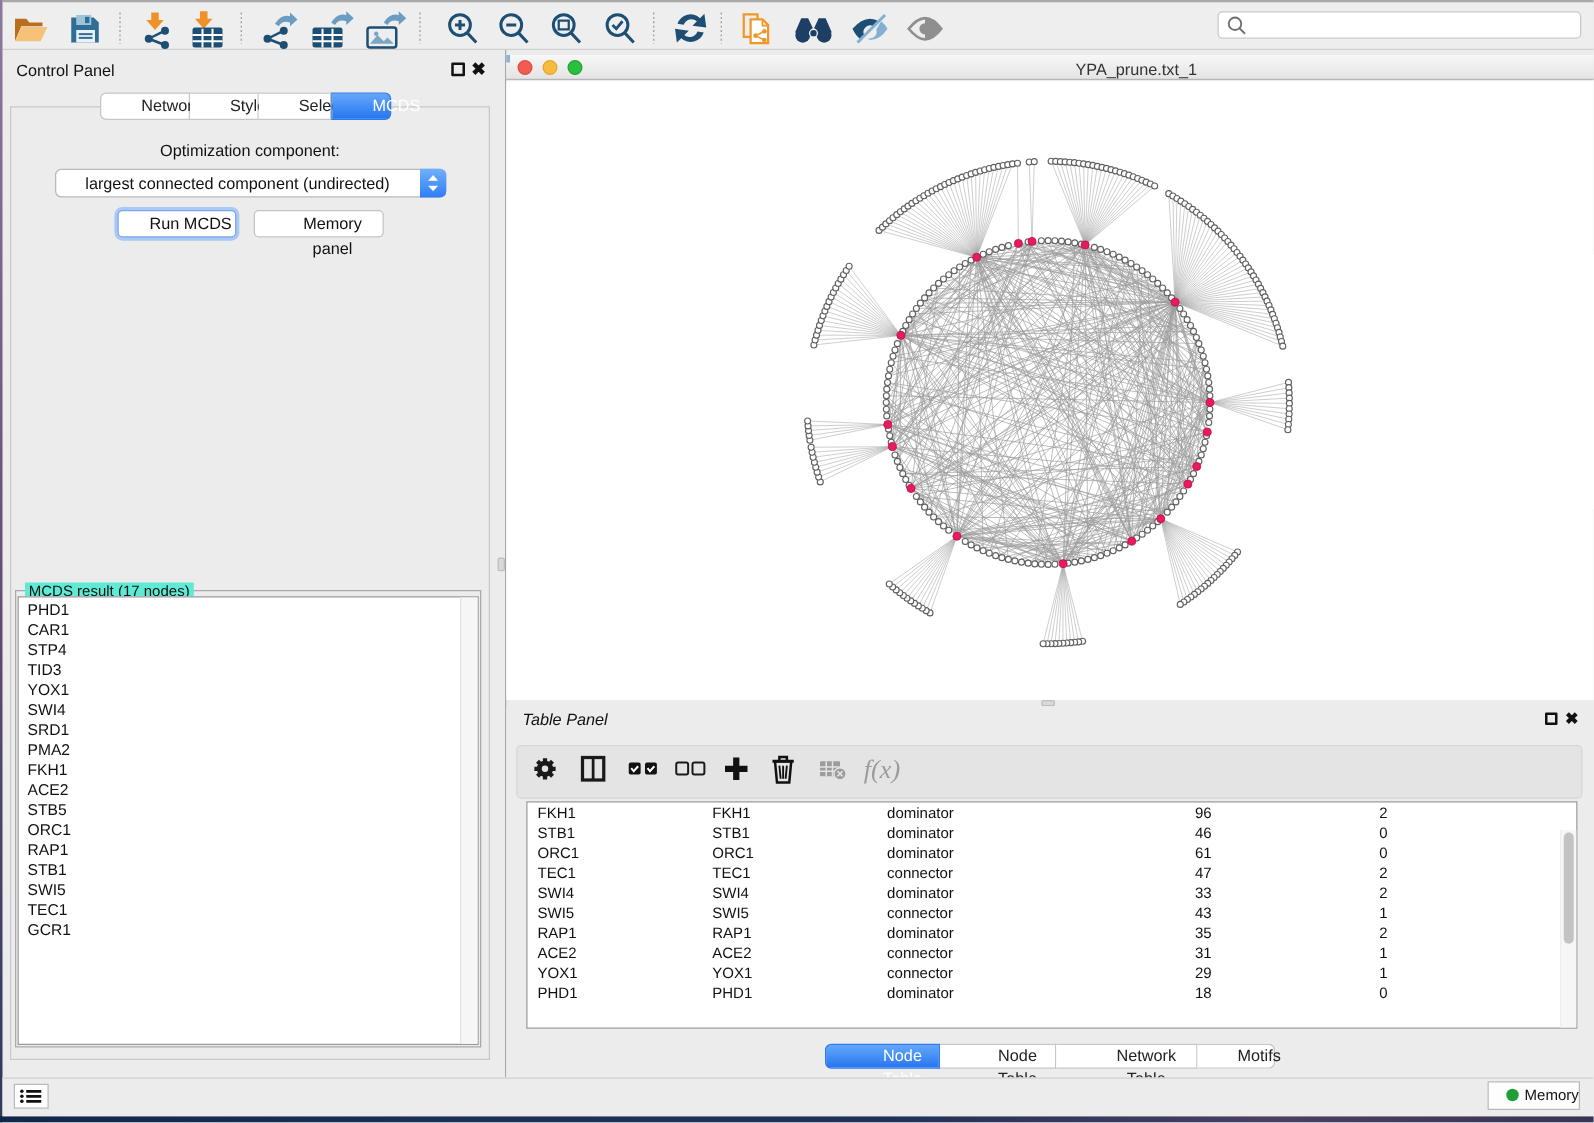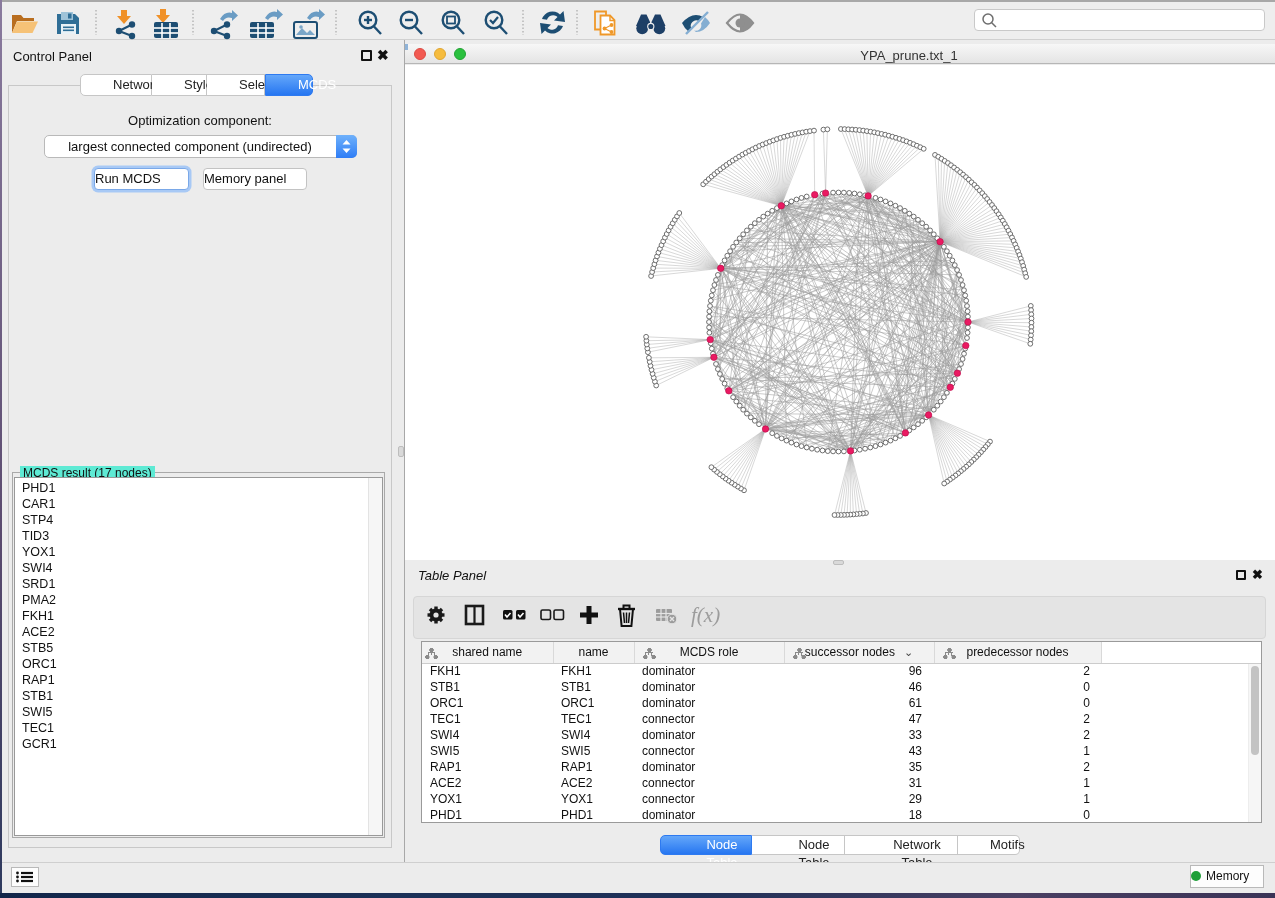--- a/index.html
+++ b/index.html
@@ -25,21 +25,21 @@
 .winbtn { position:absolute; font-size:12px; color:#111; }
 .seg { position:absolute; top:0; height:22px; background:#fff; border:1px solid #c6c6c6;
   font-size:13px; color:#222; text-align:center; line-height:20px;padding-left:32px; }
 #cp-border { left:8px; top:85px; width:384px; height:763px; border:1px solid #c8c8c8; background:#ececec; }
 #opt-label { left:0; top:113px; width:400px; text-align:center; font-size:13px; color:#111; }
 #dd { left:44px; top:135px; width:313px; height:23px; background:#fff; border:1px solid #b9b9b9; border-radius:5px; }
 #dd-text { left:44px; top:139px; width:292px; text-align:center; font-size:13px; color:#111; }
 #dd-btn { left:336px; top:135px; width:21px; height:23px; border-radius:0 5px 5px 0;
   background:linear-gradient(#6fb1fb,#2e7df6); }
 .btn { position:absolute; height:22px; background:#fff; border:1px solid #c3c3c3; border-radius:4px;
-  font-size:13px; color:#111; text-align:left; line-height:20px; }
+  font-size:13px; color:#111; text-align:center; line-height:20px;padding-left:22px; }
 #groupbox { left:12px; top:472px; width:373px; height:366px; border:1px solid #a9a9a9; }
 #gb-label { left:20px; top:466px; background:#5eead4; padding:0 3px; font-size:12px; color:#111; }
 #mcds-list { left:14px; top:477px; width:369px; height:359px; background:#fff; border:1px solid #999;
   font-size:12.5px; color:#111; line-height:16px; padding:2px 0 0 7px; }
 #mcds-scroll { left:368px; top:478px; width:14px; height:357px; background:#f6f6f6; border-left:1px solid #e3e3e3; }
 
 
 #vdiv { left:398px; top:40px; width:7px; height:822px; background:#ececec; }
 #vdiv-line { left:404px; top:40px; width:1px; height:822px; background:#a8a8a8; }
 
@@ -76,21 +76,21 @@
     linear-gradient(#8a8a8a,#8a8a8a) 50% 45%/1.4px 3px no-repeat;
   background-repeat:no-repeat; }
 .chev { color:#444; font-size:11px; margin-left:9px; }
 #ntable td.num { text-align:right; padding-right:12px; }
 #ntable td.num2 { text-align:right; padding-right:11px; }
 
 
 #statusbar { left:2px; top:862px; width:1273px; height:31px; background:#ececec; border-top:1px solid #cfcfcf; }
 #listbtn { left:11px; top:867px; width:28px; height:20px; background:#fdfdfd; border:1px solid #b9b9b9; }
 #membtn { left:1190px; top:865px; width:74px; height:23px; background:#fdfdfd; border:1px solid #b9b9b9;
-  font-size:12px; color:#111; text-align:left; line-height:21px; }
+  font-size:12px; color:#111; text-align:right; line-height:21px; }
 </style>
 </head>
 <body>
 <div class="abs" id="topline"></div>
 <div class="abs" id="toolbar"></div>
 <svg class="abs" style="left:2px; top:2px;" width="1273" height="38">
 
   <g stroke="#9a9a9a" stroke-width="1" stroke-dasharray="1.5,2">
     <line x1="94" y1="8" x2="94" y2="33"></line>
       <line x1="191" y1="8" x2="191" y2="33"></line>
@@ -1215,28 +1215,20 @@
     </g>
     <circle cx="259" cy="23" r="4.8" fill="#9c9c9c" stroke="#e4e4e4" stroke-width="1"></circle>
     <path d="M257,21 l4,4 M261,21 l-4,4" stroke="#e4e4e4" stroke-width="1.4"></path>
   </g>
 
   <text x="278" y="26" font-family="Liberation Serif, serif" font-style="italic" font-size="21" fill="#9c9c9c">f(x)</text>
 </svg>
 <div class="abs" id="tbl">
 <table id="ntable">
 <tbody>
-        <tr class="hdr">
-  <td style="width:131px;"><span class="hico" style="left:3px;"></span>shared name</td>
-  <td style="width:81px; text-align:center;">name</td>
-  <td style="width:150px;"><span class="hico"></span>MCDS role</td>
-  <td style="width:150px;"><span class="hico"></span>successor nodes<span class="chev">⌄</span></td>
-  <td style="width:167px;"><span class="hico"></span>predecessor nodes</td>
-  <td></td>
-</tr>
 <tr>
           <td>FKH1</td>
           <td class="c2">FKH1</td>
           <td class="c3">dominator</td>
           <td class="num">96</td>
           <td class="num2">2</td>
           <td></td>
         </tr>
 <tr>
           <td>STB1</td>

